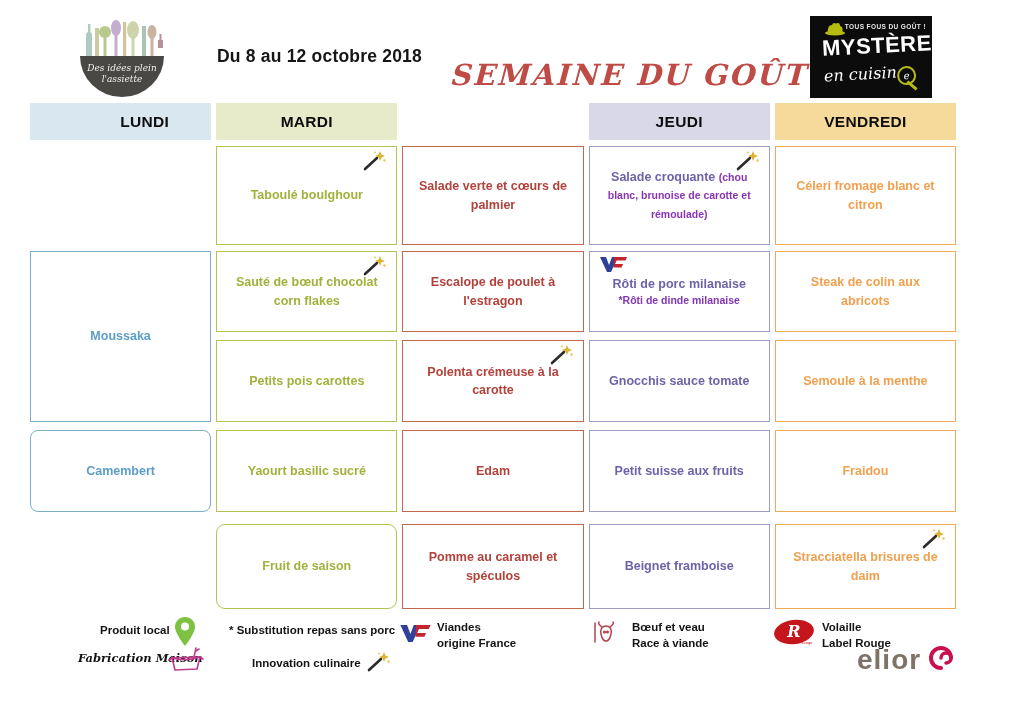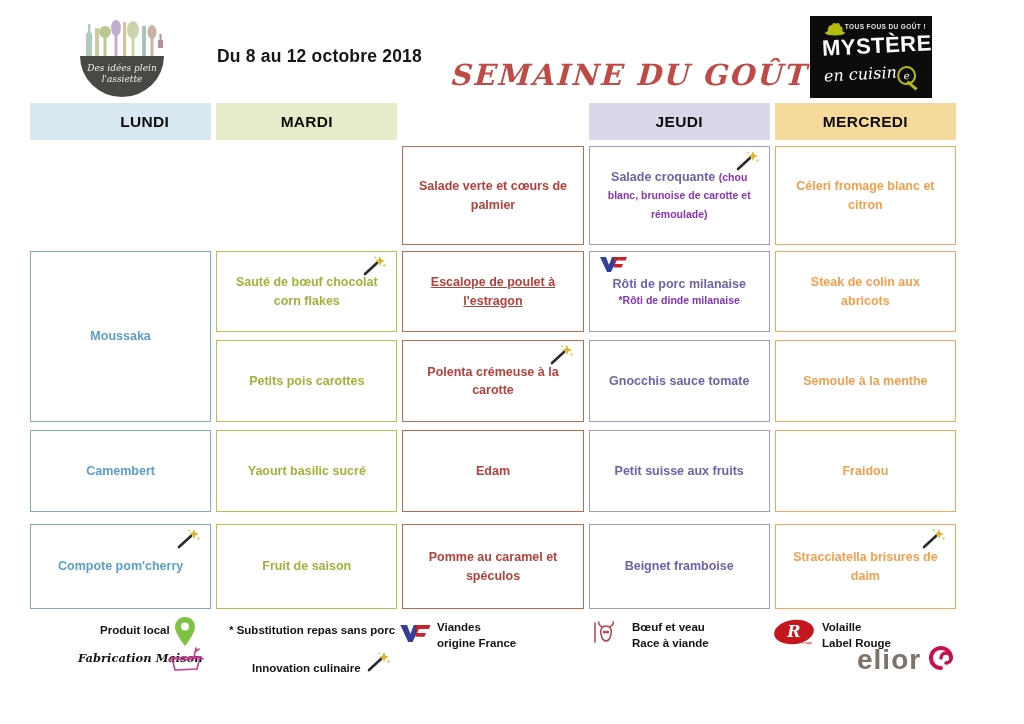--- a/index.html
+++ b/index.html
@@ -92,22 +92,33 @@
     <span>en cuisin</span><span class="glass">e</span>
   </span>
   <span class="glass-handle"></span>
 </div>
 
 <div class="menu-grid">
 
   <div class="hdr day-lundi" style="grid-area: 1 / 1; padding-left: 48px; --hbg: #D8E7F0; --c: #5C9EC7; --b: #7BAFC9;">LUNDI</div>
   <div class="hdr day-mardi" style="grid-area: 1 / 2; --hbg: #E7EBC9; --c: #A3B13C; --b: #B7C255;">MARDI</div>
   <div class="hdr day-jeudi" style="grid-area: 1 / 4; --hbg: #D9D8E8; --c: #6F62A9; --b: #9E9CC4;">JEUDI</div>
-  <div class="hdr day-vendredi" style="grid-area: 1 / 5; --hbg: #F6DA9C; --c: #F0A04E; --b: #F0A95A;">MERCREDI</div>
-
+  <div class="hdr day-vendredi" style="grid-area: 1 / 5; --hbg: #F6DA9C; --c: #F0A04E; --b: #F0A95A;">VENDREDI</div>
+
+  <div class="cell day-mardi" style="grid-area: 3 / 2; --hbg: #E7EBC9; --c: #A3B13C; --b: #B7C255;">
+    <span class="wand">
+      <svg width="24" height="20" viewBox="0 0 24 20">
+          <line x1="2" y1="18" x2="14" y2="7" stroke="#2b2b2b" stroke-width="2.6" stroke-linecap="round"></line>
+          <path d="M17,0 L18.4,3.6 L22,5 L18.4,6.4 L17,10 L15.6,6.4 L12,5 L15.6,3.6 Z" fill="#dcb431"></path>
+          <circle cx="21.5" cy="9.5" r="1.2" fill="#e6c75a"></circle>
+          <circle cx="12" cy="1.5" r="1" fill="#e6c75a"></circle>
+        </svg>
+    </span>
+    <span>Taboulé boulghour</span>
+  </div>
   <div class="cell day-mercredi" style="grid-area: 3 / 3; --hbg: #EACBBC; --c: #B2423B; --b: #C2684C;">
     <span>Salade verte et cœurs de palmier</span>
   </div>
   <div class="cell day-jeudi" style="grid-area: 3 / 4; --hbg: #D9D8E8; --c: #6F62A9; --b: #9E9CC4;">
     <span class="wand">
       <svg width="24" height="20" viewBox="0 0 24 20">
           <line x1="2" y1="18" x2="14" y2="7" stroke="#2b2b2b" stroke-width="2.6" stroke-linecap="round"></line>
           <path d="M17,0 L18.4,3.6 L22,5 L18.4,6.4 L17,10 L15.6,6.4 L12,5 L15.6,3.6 Z" fill="#dcb431"></path>
           <circle cx="21.5" cy="9.5" r="1.2" fill="#e6c75a"></circle>
           <circle cx="12" cy="1.5" r="1" fill="#e6c75a"></circle>
@@ -126,21 +137,21 @@
     <span class="wand">
       <svg width="24" height="20" viewBox="0 0 24 20">
           <line x1="2" y1="18" x2="14" y2="7" stroke="#2b2b2b" stroke-width="2.6" stroke-linecap="round"></line>
           <path d="M17,0 L18.4,3.6 L22,5 L18.4,6.4 L17,10 L15.6,6.4 L12,5 L15.6,3.6 Z" fill="#dcb431"></path>
           <circle cx="21.5" cy="9.5" r="1.2" fill="#e6c75a"></circle>
           <circle cx="12" cy="1.5" r="1" fill="#e6c75a"></circle>
         </svg>
     </span>
     <span>Sauté de bœuf chocolat corn flakes</span>
   </div>
-  <div class="cell day-mercredi" style="grid-area: 5 / 3; text-decoration: underline; --hbg: #EACBBC; --c: #B2423B; --b: #C2684C;">
+  <div class="cell day-mercredi" style="grid-area: 5 / 3; --hbg: #EACBBC; --c: #B2423B; --b: #C2684C;">
     <span>Escalope de poulet à l'estragon</span>
   </div>
   <div class="cell day-jeudi" style="grid-area: 5 / 4; --hbg: #D9D8E8; --c: #6F62A9; --b: #9E9CC4;">
     <span class="vf-badge">
       <svg width="30" height="17" viewBox="0 0 30 17">
           <path d="M1,1 L7,1 L10,9 L13,1 L19,1 L12,16 L8,16 Z" fill="#31409b"></path>
           <path d="M15,1 L28,1 L27,4.5 L18,4.5 L17,8 L25,8 L24,11.5 L16,11.5 Z" fill="#c2252c" transform="skewX(-8)" transform-origin="15 1"></path>
         </svg>
     </span>
     <span><span>Rôti de porc milanaise</span><span class="subline" style="color:#8136B3;">*Rôti de dinde milanaise</span></span>
@@ -163,48 +174,37 @@
     </span>
     <span>Polenta crémeuse à la carotte</span>
   </div>
   <div class="cell day-jeudi" style="grid-area: 7 / 4; --hbg: #D9D8E8; --c: #6F62A9; --b: #9E9CC4;">
     <span>Gnocchis sauce tomate</span>
   </div>
   <div class="cell day-vendredi" style="grid-area: 7 / 5; --hbg: #F6DA9C; --c: #F0A04E; --b: #F0A95A;">
     <span>Semoule à la menthe</span>
   </div>
 
-  <div class="cell day-lundi" style="grid-area: 9 / 1; --hbg: #D8E7F0; --c: #5C9EC7; --b: #7BAFC9;">
+  <div class="cell day-lundi" style="grid-area: 9 / 1; border-radius: 8px; --hbg: #D8E7F0; --c: #5C9EC7; --b: #7BAFC9;">
     <span>Camembert</span>
   </div>
   <div class="cell day-mardi" style="grid-area: 9 / 2; --hbg: #E7EBC9; --c: #A3B13C; --b: #B7C255;">
     <span>Yaourt basilic sucré</span>
   </div>
   <div class="cell day-mercredi" style="grid-area: 9 / 3; --hbg: #EACBBC; --c: #B2423B; --b: #C2684C;">
     <span>Edam</span>
   </div>
   <div class="cell day-jeudi" style="grid-area: 9 / 4; --hbg: #D9D8E8; --c: #6F62A9; --b: #9E9CC4;">
     <span>Petit suisse aux fruits</span>
   </div>
   <div class="cell day-vendredi" style="grid-area: 9 / 5; --hbg: #F6DA9C; --c: #F0A04E; --b: #F0A95A;">
     <span>Fraidou</span>
   </div>
 
-  <div class="cell day-lundi" style="grid-area: 11 / 1; --hbg: #D8E7F0; --c: #5C9EC7; --b: #7BAFC9;">
-    <span class="wand">
-      <svg width="24" height="20" viewBox="0 0 24 20">
-          <line x1="2" y1="18" x2="14" y2="7" stroke="#2b2b2b" stroke-width="2.6" stroke-linecap="round"></line>
-          <path d="M17,0 L18.4,3.6 L22,5 L18.4,6.4 L17,10 L15.6,6.4 L12,5 L15.6,3.6 Z" fill="#dcb431"></path>
-          <circle cx="21.5" cy="9.5" r="1.2" fill="#e6c75a"></circle>
-          <circle cx="12" cy="1.5" r="1" fill="#e6c75a"></circle>
-        </svg>
-    </span>
-    <span>Compote pom'cherry</span>
-  </div>
-  <div class="cell day-mardi" style="grid-area: 11 / 2; --hbg: #E7EBC9; --c: #A3B13C; --b: #B7C255;">
+  <div class="cell day-mardi" style="grid-area: 11 / 2; border-radius: 9px; --hbg: #E7EBC9; --c: #A3B13C; --b: #B7C255;">
     <span>Fruit de saison</span>
   </div>
   <div class="cell day-mercredi" style="grid-area: 11 / 3; --hbg: #EACBBC; --c: #B2423B; --b: #C2684C;">
     <span>Pomme au caramel et spéculos</span>
   </div>
   <div class="cell day-jeudi" style="grid-area: 11 / 4; --hbg: #D9D8E8; --c: #6F62A9; --b: #9E9CC4;">
     <span>Beignet framboise</span>
   </div>
   <div class="cell day-vendredi" style="grid-area: 11 / 5; --hbg: #F6DA9C; --c: #F0A04E; --b: #F0A95A;">
     <span class="wand">
@@ -231,21 +231,21 @@
   <svg width="38" height="30" viewBox="0 0 38 30">
       <g fill="none" stroke="#c23b8e" stroke-width="1.6" stroke-linecap="round">
         <path d="M5,13 L33,12 L30,24 L8,25 Z"></path>
         <path d="M5,13 Q19,17 33,12"></path>
         <path d="M27,12 L29,3 M29,6 L32,4"></path>
         <path d="M2,15 L5,13 M33,12 L36,14"></path>
       </g>
     </svg>
 </div>
 <div class="lg" style="left:229px;top:624px;">* Substitution repas sans porc</div>
-<div class="lg" style="left:252px;top:652px;display:flex;align-items:flex-end;gap:6px;">
+<div class="lg" style="left:252px;top:652px;display:flex;align-items:center;gap:6px;">
   <span>Innovation culinaire</span>
   <span>
     <svg width="24" height="20" viewBox="0 0 24 20">
         <line x1="2" y1="18" x2="14" y2="7" stroke="#2b2b2b" stroke-width="2.6" stroke-linecap="round"></line>
         <path d="M17,0 L18.4,3.6 L22,5 L18.4,6.4 L17,10 L15.6,6.4 L12,5 L15.6,3.6 Z" fill="#dcb431"></path>
         <circle cx="21.5" cy="9.5" r="1.2" fill="#e6c75a"></circle>
         <circle cx="12" cy="1.5" r="1" fill="#e6c75a"></circle>
       </svg>
   </span>
 </div>

